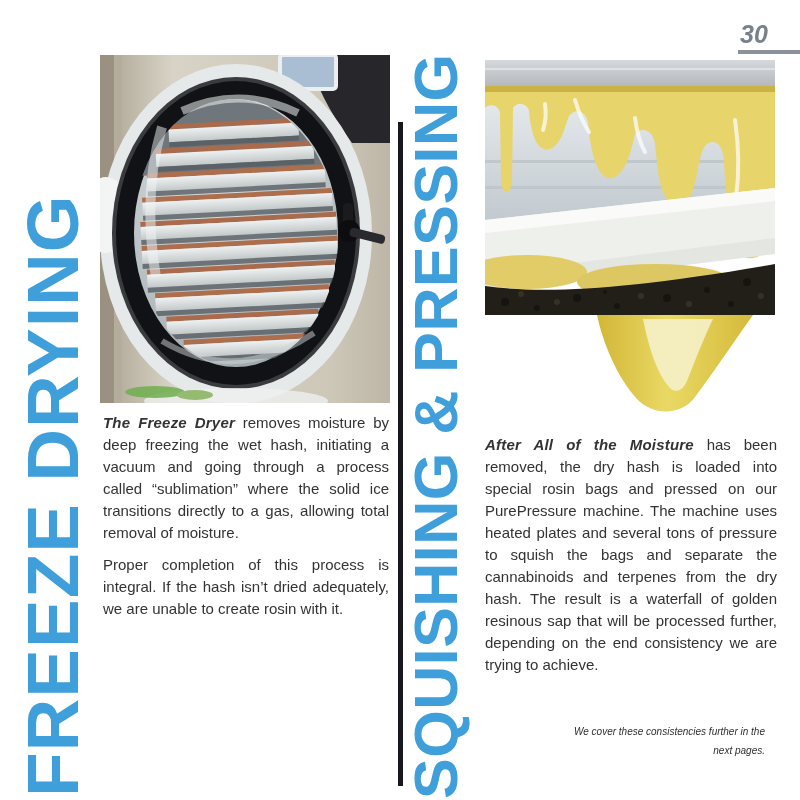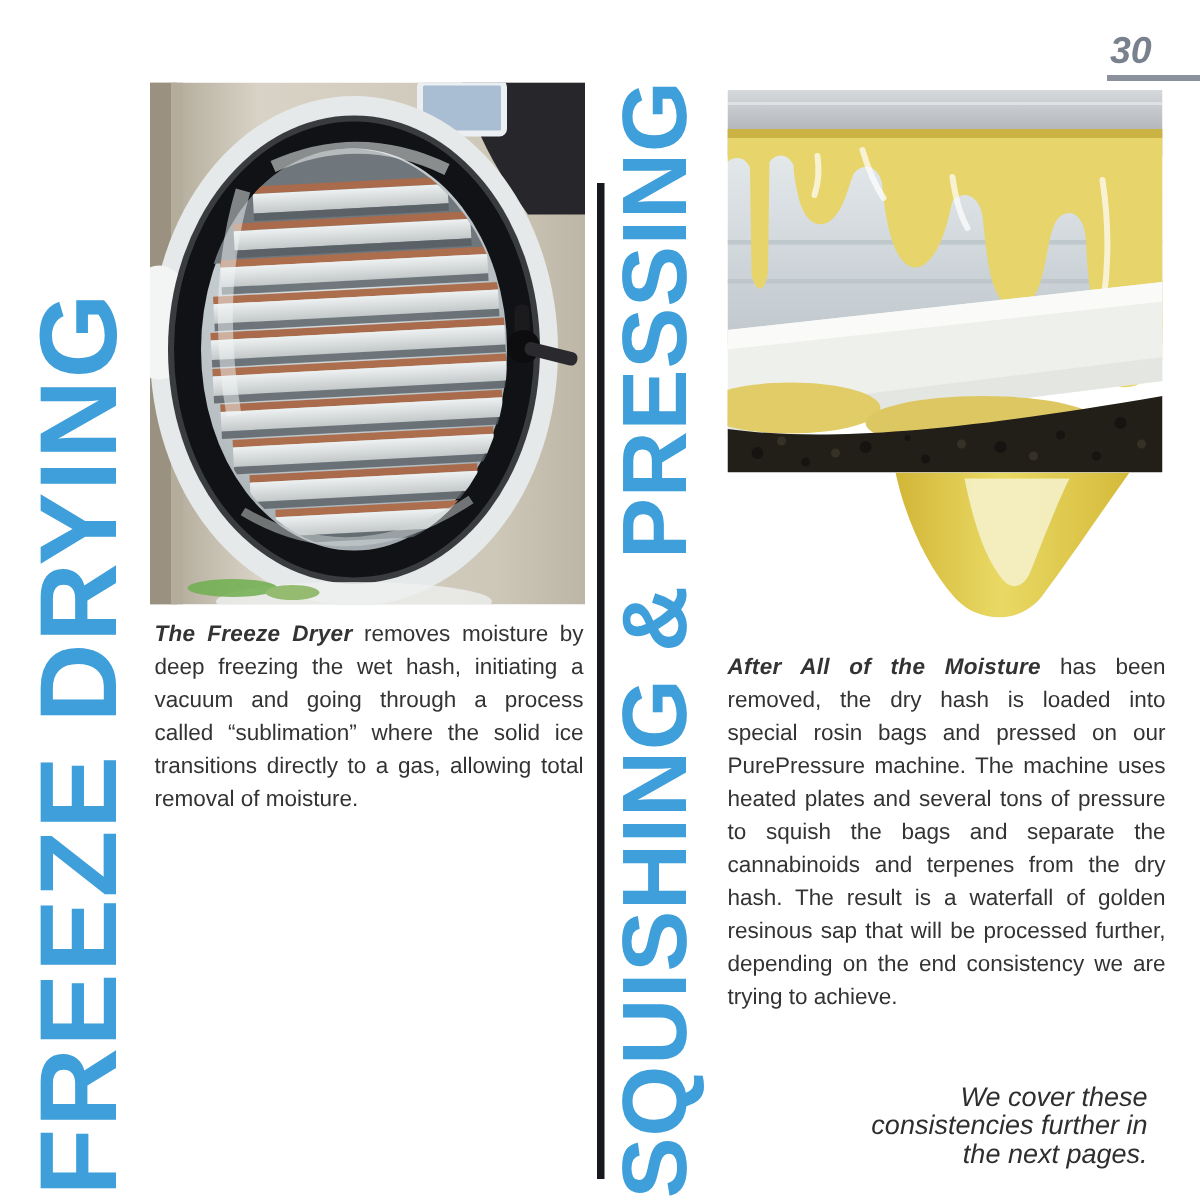--- a/index.html
+++ b/index.html
@@ -29,21 +29,21 @@
 
   
   .text-col{position:absolute;font-size:15px;line-height:22px;text-align:justify;
             color:var(--body-text,#333333);}
   #left-text{left:103px;top:412px;width:286px;}
   #right-text{left:485px;top:434px;width:292px;}
   .body-para{margin:0 0 10px 0;}
   .body-para b i{letter-spacing:0.2px;}
 
   .footnote{position:absolute;left:565px;top:722px;width:200px;font-style:italic;
-            font-size:18px;line-height:19px;text-align:right;color:#2e2e2e;}
+            font-size:10px;line-height:19px;text-align:right;color:#2e2e2e;}
 </style>
 </head>
 <body>
 
 <div class="canvas">
 
   <div class="pagenum-group">
     <div class="pagenum">30</div>
     <div class="pagenum-rule"></div>
   </div>
@@ -221,20 +221,21 @@
           <stop offset="0.45" stop-color="#e9d964"></stop>
         <stop offset="1" stop-color="#d5ba3a"></stop>
       </linearGradient>
     </defs>
     <path d="M112,0 C118,28 132,62 152,84 C168,101 196,101 210,82 C228,58 248,28 268,0 Z" fill="url(#gold)"></path>
     <path d="M158,4 C164,34 172,58 184,72 C190,79 198,76 202,66 C210,46 220,20 228,4 Z" fill="#f5efc8" opacity="0.9"></path>
   </svg>
 
   <div class="text-col" id="left-text">
       <p class="body-para"><b><i>The Freeze Dryer</i></b> removes moisture by deep freezing the wet hash, initiating a vacuum and going through a process called “sublimation” where the solid ice transitions directly to a gas, allowing total removal of moisture.</p>
+      <p class="body-para">Proper completion of this process is integral. If the hash isn’t dried adequately, we are unable to create rosin with it.</p>
     </div>
   <div class="text-col" id="right-text">
       <p class="body-para"><b><i>After All of the Moisture</i></b> has been removed, the dry hash is loaded into special rosin bags and pressed on our PurePressure machine. The machine uses heated plates and several tons of pressure to squish the bags and separate the cannabinoids and terpenes from the dry hash. The result is a waterfall of golden resinous sap that will be processed further, depending on the end consistency we are trying to achieve.</p>
     </div>
 
   <div class="footnote">We cover these consistencies further in the next pages.</div>
 
 </div>
 
 </body></html>

